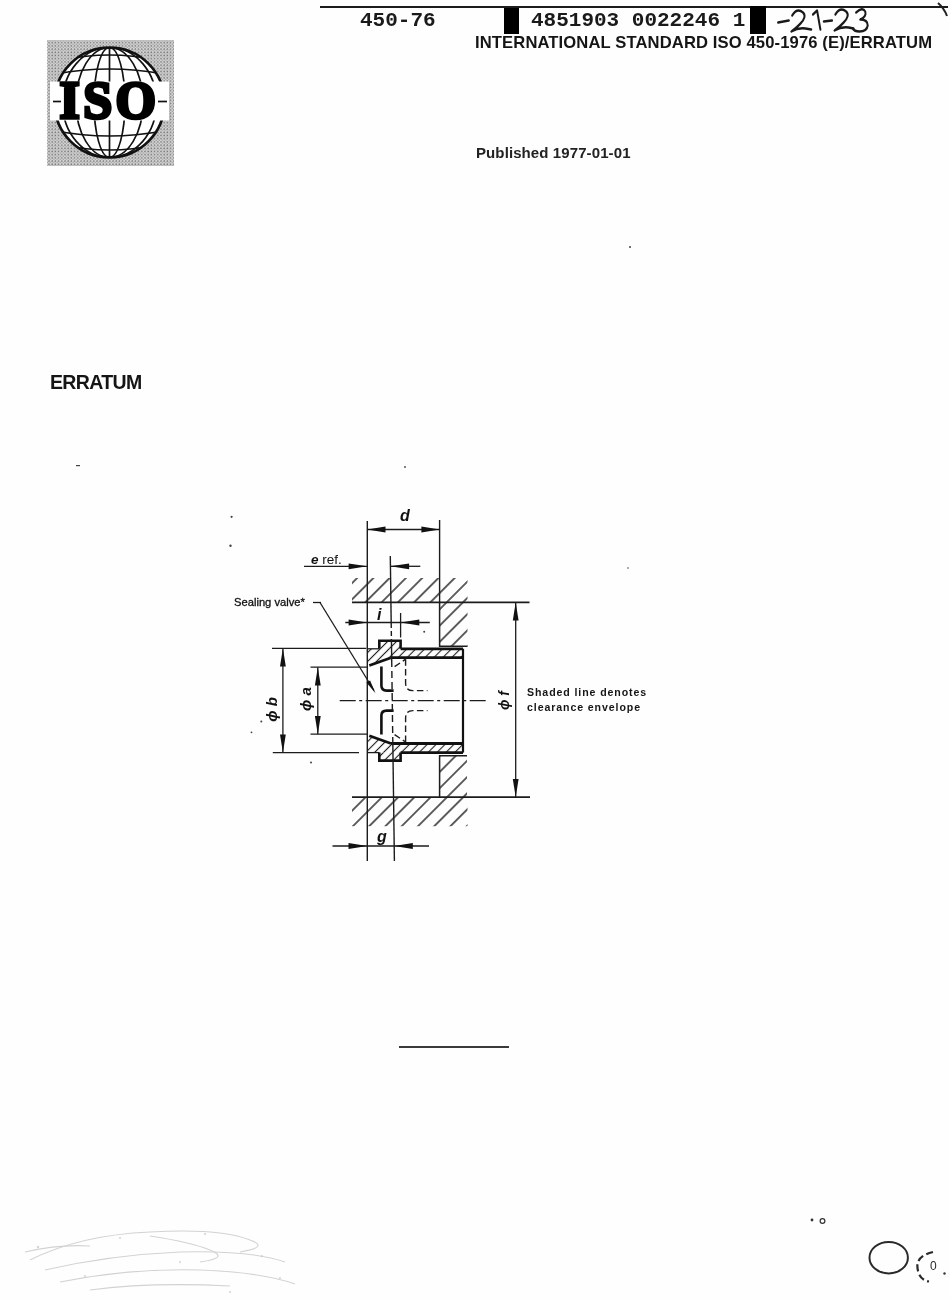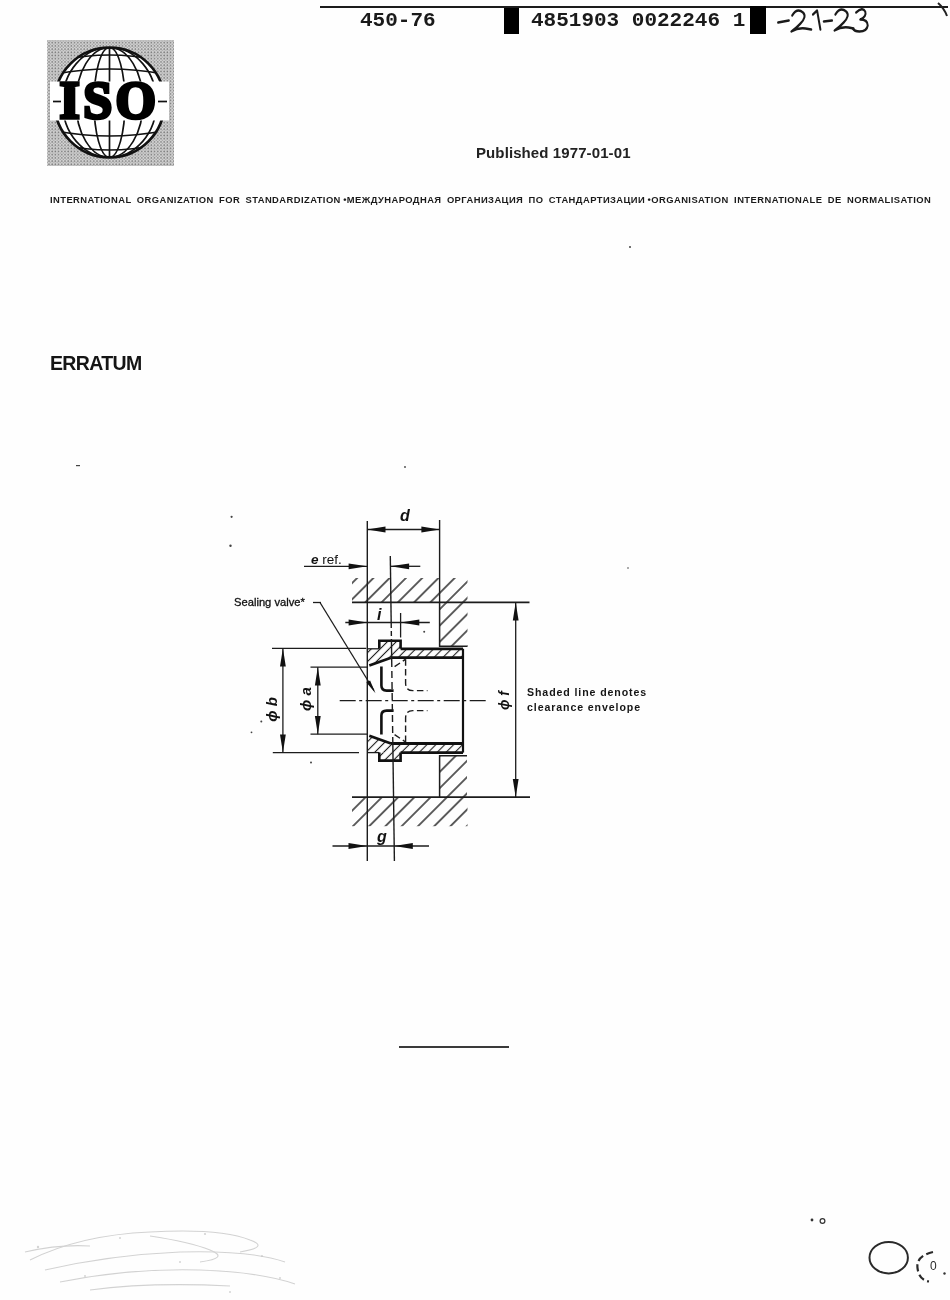--- a/index.html
+++ b/index.html
@@ -16,27 +16,27 @@
 <div class="abs" style="left:320px;top:5.6px;width:628px;height:2.4px;background:#1c1c1c;"></div>
 
 <div class="abs mono" style="left:360px;top:9px;font-size:21px;letter-spacing:0px;">450-76</div>
 
 <div class="abs" style="left:504px;top:7.5px;width:15px;height:26px;background:#000;"></div>
 
 <div class="abs mono" style="left:531px;top:9px;font-size:21px;text-align:center;">4851903 0022246 1</div>
 
 <div class="abs" style="left:750px;top:5.5px;width:16px;height:28px;background:#000;"></div>
 
+<div class="abs" style="left:475px;top:32.8px;font-size:16.6px;font-weight:bold;letter-spacing:0.12px;color:#151515;">INTERNATIONAL STANDARD ISO 450-1976 (E)/ERRATUM</div>
 
 <div class="abs" style="left:476px;top:144px;font-size:15px;font-weight:bold;letter-spacing:0.1px;color:#222;text-align:center;">Published 1977-01-01</div>
 
-<div class="abs" style="left:50px;top:193.8px;font-size:9.4px;font-weight:bold;letter-spacing:0.44px;word-spacing:2.3px;color:#1a1a1a;">INTERNATIONAL ORGANIZATION FOR STANDARDIZATION •МЕЖДУНАРОДНАЯ ОРГАНИЗАЦИЯ ПО СТАНДАРТИЗАЦИИ •ORGANISATION INTERNATIONALE DE NORMALISATION</div>
-
-
-<div class="abs" style="left:50px;top:352px;font-size:19.5px;font-weight:bold;letter-spacing:-0.65px;color:#151515;">ERRATUM</div>
+
+
+<div class="abs" style="left:50px;top:371px;font-size:19.5px;font-weight:bold;letter-spacing:-0.65px;color:#151515;">ERRATUM</div>
 
 
 <div class="abs" style="left:399px;top:1046px;width:110px;height:2.2px;background:#3a3a3a;"></div>
 
 <svg width="950" height="1300" viewBox="0 0 950 1300">
 <defs>
 
   <pattern id="hatchW" width="11.5" height="11.5" patternUnits="userSpaceOnUse" patternTransform="rotate(45)">
     <line x1="5.75" y1="-1" x2="5.75" y2="12.5" stroke="#1c1c1c" stroke-width="1.4"></line>
   </pattern>

